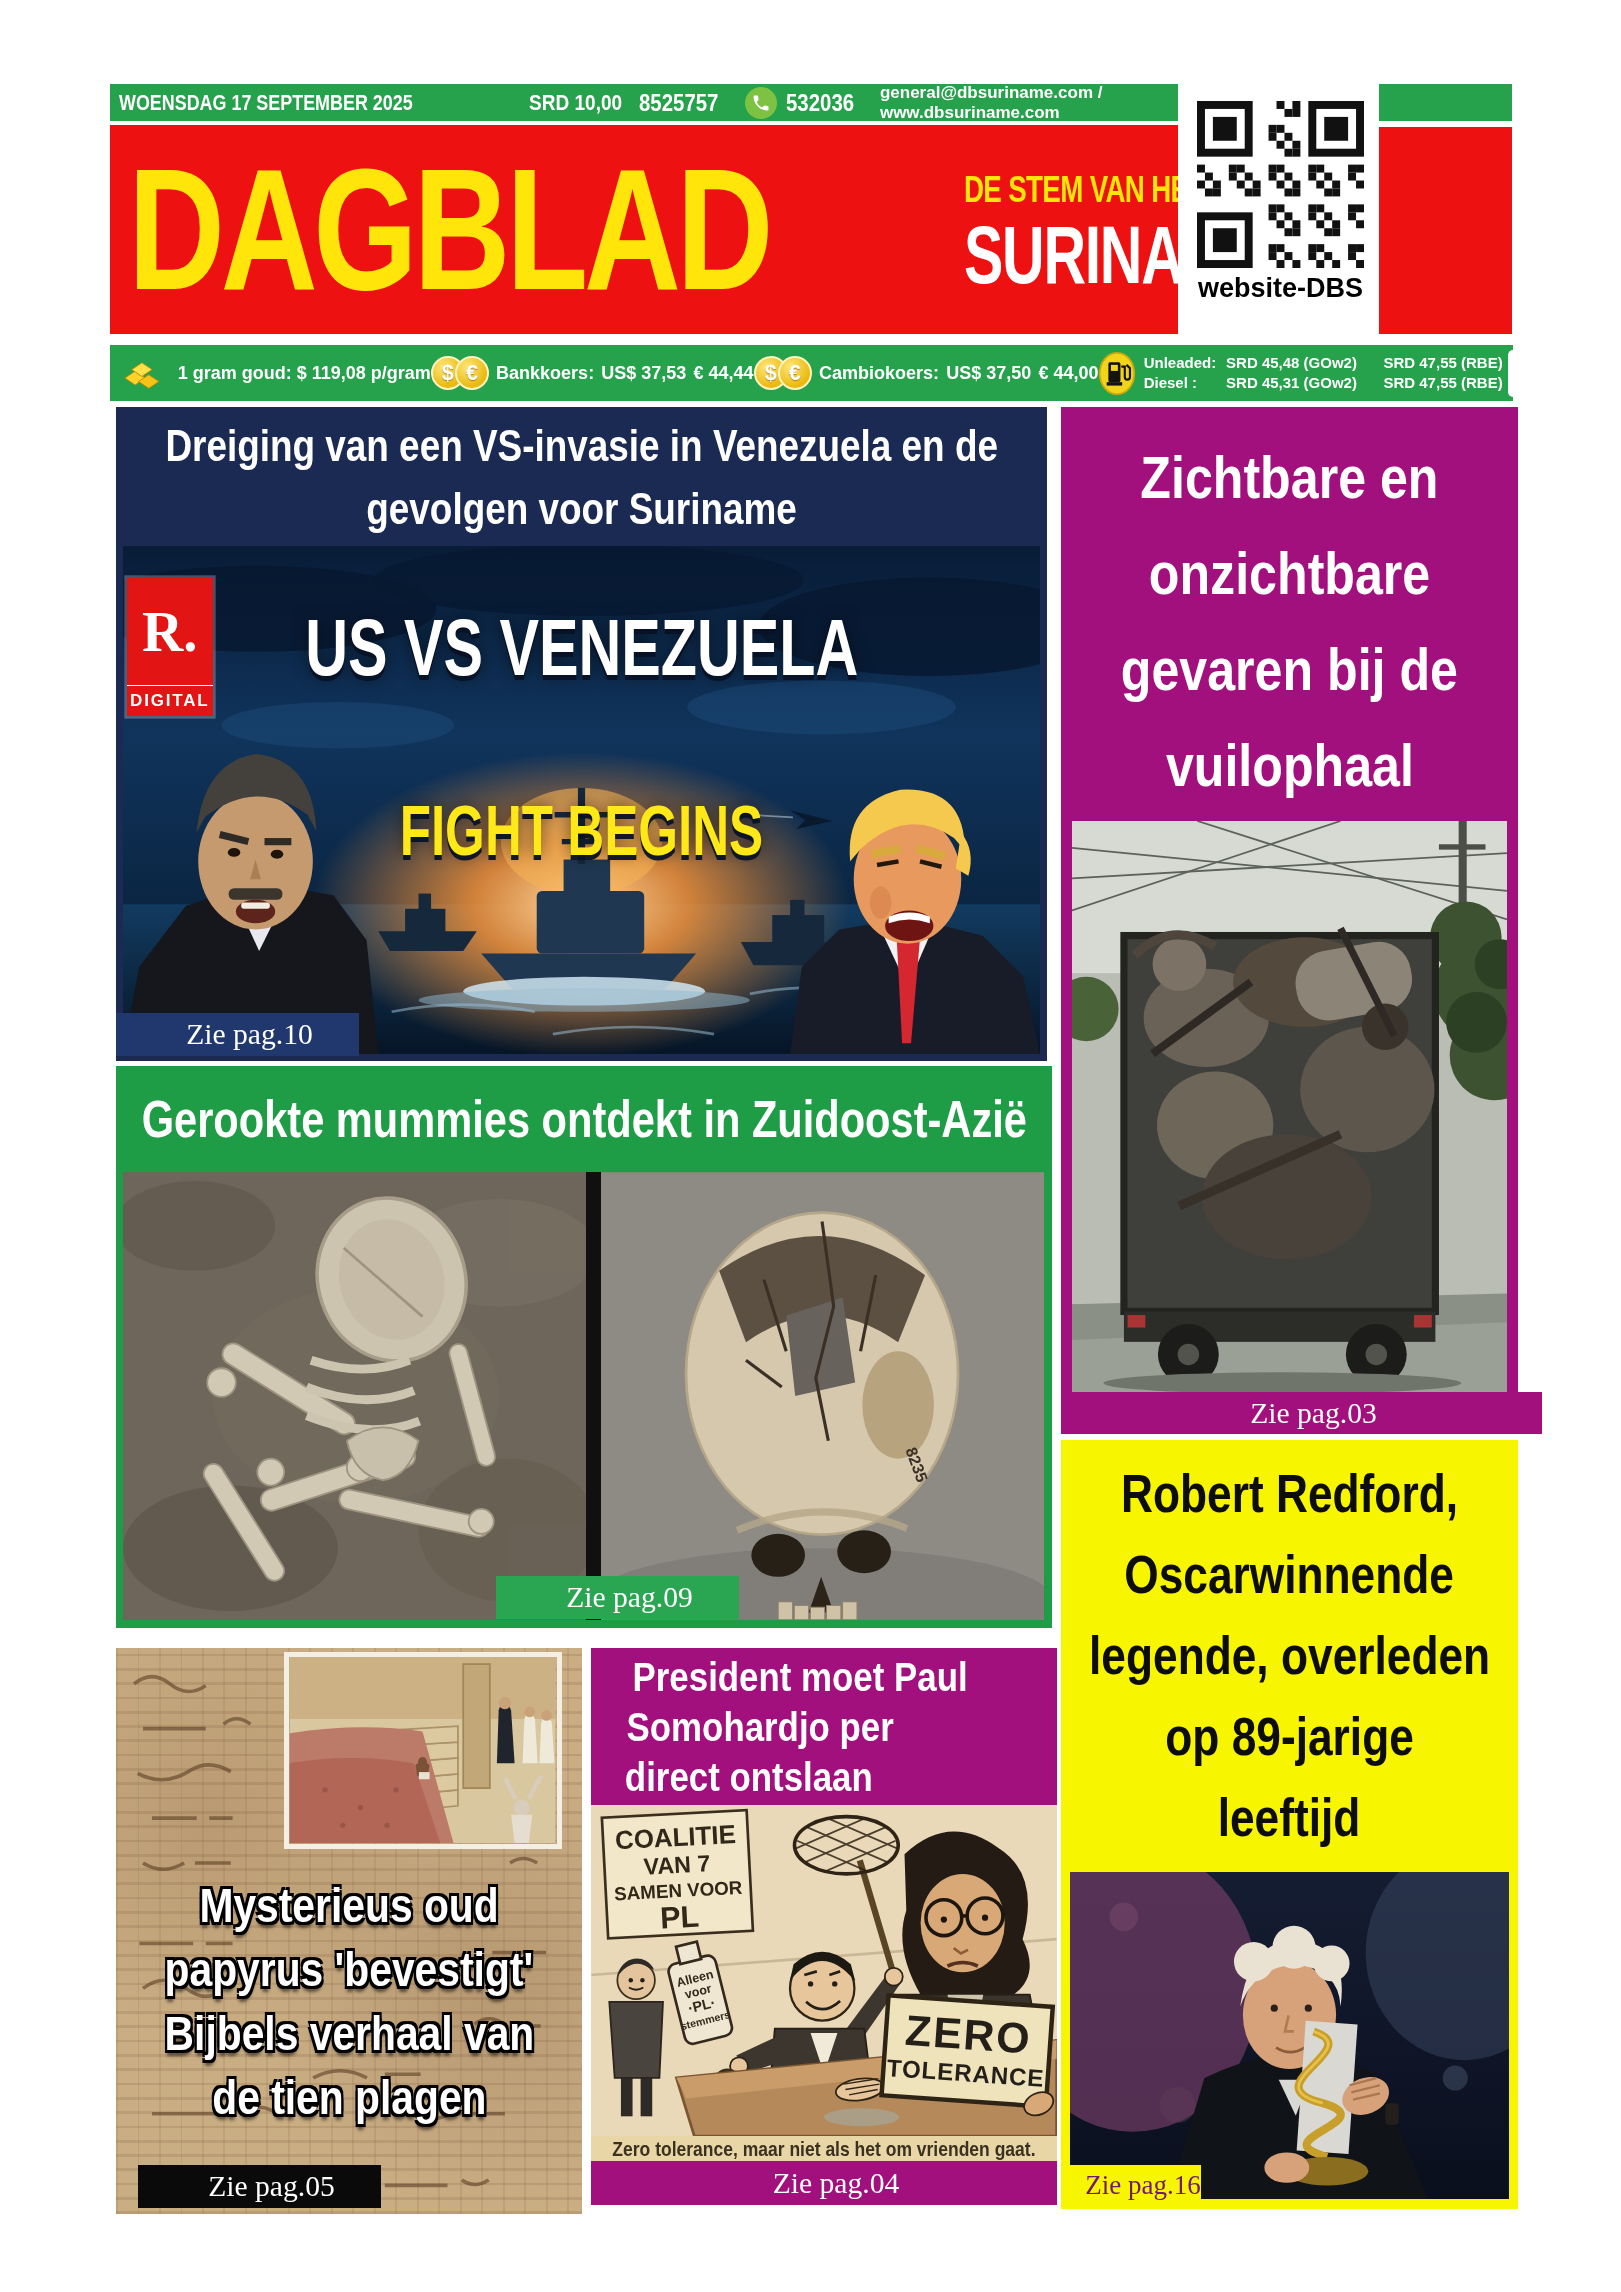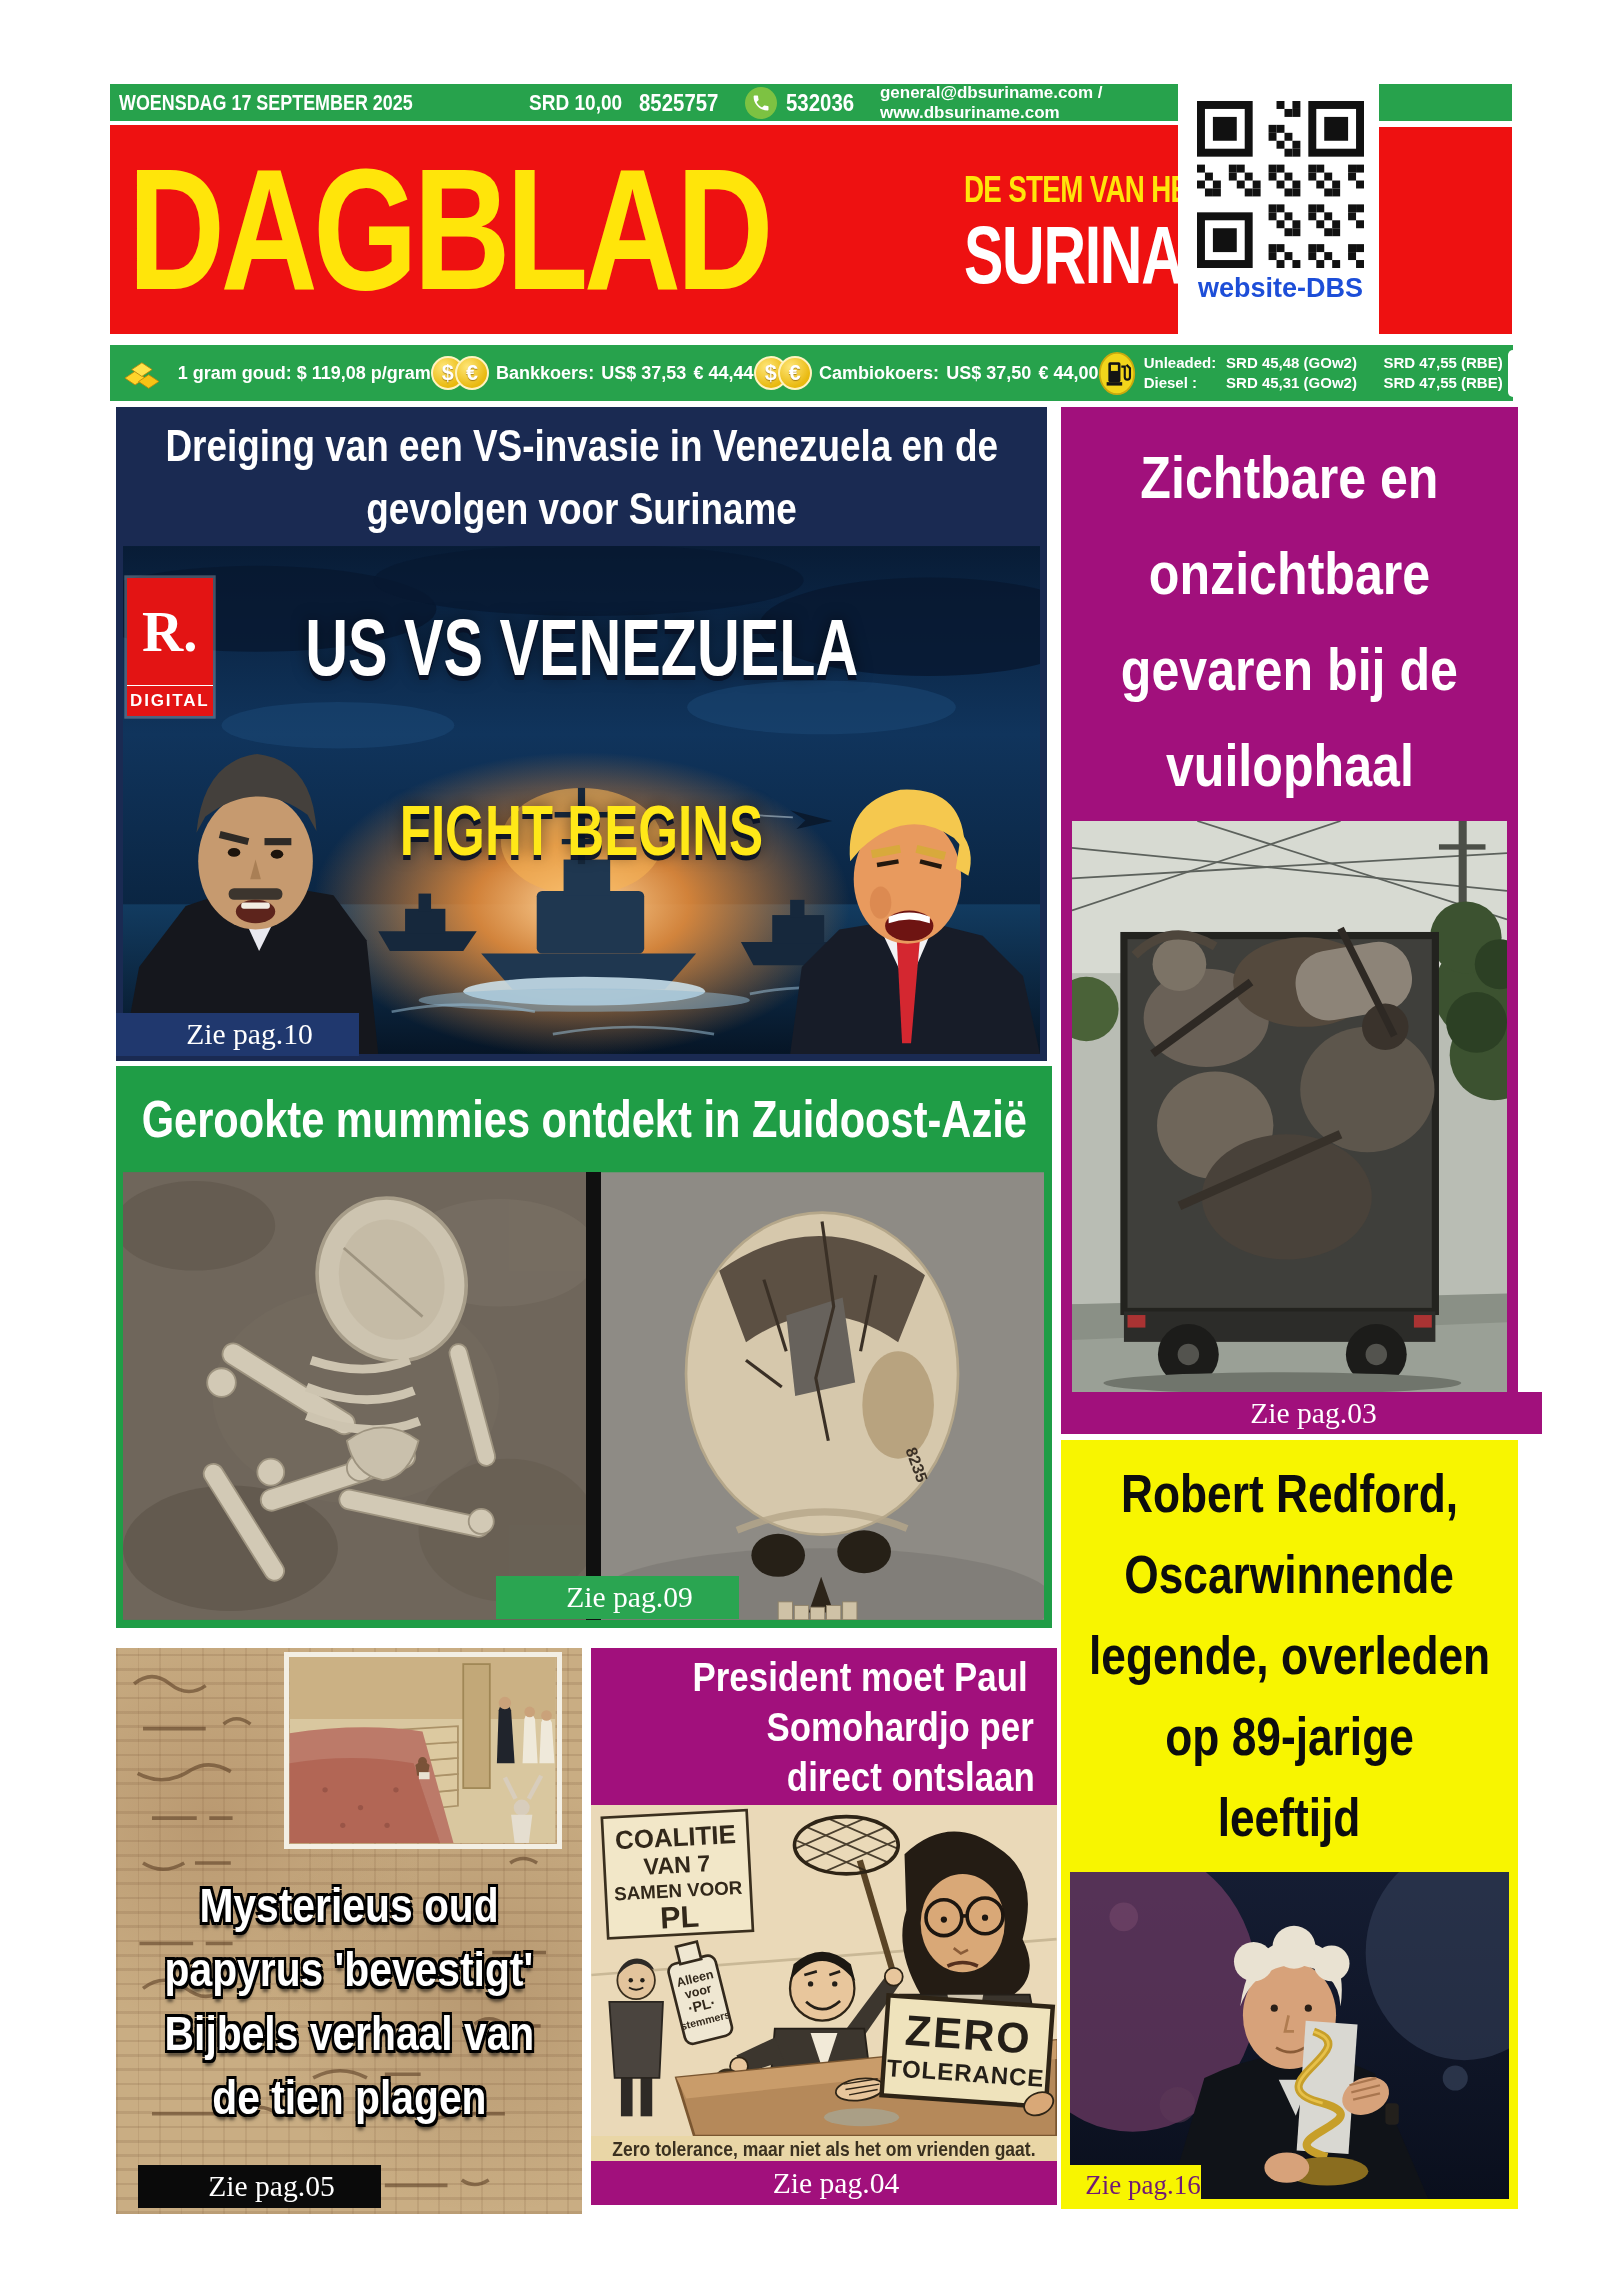--- a/index.html
+++ b/index.html
@@ -25,21 +25,21 @@
   .tb-contact{font-size:17px;margin-left:14.3px;letter-spacing:0;}
 
   
   .masthead{background:var(--red);display:flex;align-items:center;overflow:hidden;}
   .mh-title{color:var(--yellow);font-size:172px;font-weight:bold;line-height:.95;margin-left:18px;letter-spacing:-5.4px;}
   .mh-right{display:flex;flex-direction:column;margin-left:14.3px;margin-top:5.4px;}
   .mh-tagline{color:var(--yellow);font-size:37px;font-weight:bold;letter-spacing:-0.9px;line-height:1.2;}
   .mh-region{color:#fff;font-size:82px;font-weight:bold;line-height:1.02;letter-spacing:-1.8px;}
 
   .qr-wrap{background:#fff;display:flex;flex-direction:column;align-items:center;}
-  .qr-caption{font-size:27px;font-weight:bold;color:#1d4ed8;margin-top:5.4px;}
+  .qr-caption{font-size:27px;font-weight:bold;color:#000000;margin-top:5.4px;}
 
   
   .infobar{background:var(--green);display:flex;align-items:center;justify-content:space-between;
            color:#fff;font-weight:bold;font-size:18px;padding:0 12.5px;box-sizing:border-box;overflow:hidden;}
   .ib-group{display:flex;align-items:center;gap:7.2px;white-space:nowrap;}
   .coinpair{display:flex;align-items:center;}
   .coin{width:34px;height:34px;border-radius:50%;background:radial-gradient(circle at 35% 30%,#ffe678,#e9b90f 70%);
         border:2.7px solid #fff3c0;color:#fff;font-weight:bold;display:flex;align-items:center;justify-content:center;
         font-size:21.5px;box-sizing:border-box;text-shadow:0 0.9px 0.9px rgba(120,80,0,.6);}
   .coin+.coin{margin-left:-9.9px;}
@@ -81,22 +81,22 @@
       radial-gradient(circle at 20% 30%, rgba(140,95,60,.25), transparent 40%),
       radial-gradient(circle at 80% 60%, rgba(120,80,50,.22), transparent 45%),
       repeating-linear-gradient(90deg, rgba(110,75,45,.12) 0 1.8px, transparent 1.8px 21.5px),
       repeating-linear-gradient(0deg, rgba(95,60,35,.14) 0 2.7px, transparent 2.7px 14.3px),
       #c9ad83; overflow:hidden;}
   .papyrus-headline{position:absolute;left:0;right:0;top:226px;display:flex;flex-direction:column;align-items:center;
       color:#fff;font-weight:bold;font-size:48px;line-height:64px;
       text-shadow:2.7px 2.7px 0 #000,-2.7px 2.7px 0 #000,2.7px -2.7px 0 #000,-2.7px -2.7px 0 #000,0 6.3px 3.6px rgba(0,0,0,.55);}
   .inset{position:absolute;left:168px;top:3.6px;width:278px;height:197px;border:5.4px solid #f3efe4;box-sizing:border-box;}
 
-  .pres-header{height:157px;background:var(--magenta);display:flex;flex-direction:column;align-items:flex-end;justify-content:center;
-               color:#fff;font-weight:bold;font-size:41px;line-height:50px;}
+  .pres-header{height:157px;background:var(--magenta);display:flex;flex-direction:column;align-items:flex-start;justify-content:center;
+               color:#fff;font-weight:bold;font-size:41px;line-height:50px;padding-left:12px;}
   .cartoon{height:331px;background:#ead9b8;overflow:hidden;}
   .caption{height:25px;background:#e9d6a6;color:#3b3120;font-weight:bold;font-size:20.6px;
            display:flex;align-items:center;justify-content:center;}
 
   .redford-box{background:var(--byellow);}
   .redford-headline{padding-top:12.5px;display:flex;flex-direction:column;align-items:center;
                     color:#0d0d0d;font-weight:bold;font-size:54px;line-height:81px;}
   .redford-img{position:absolute;left:9px;top:432px;width:439px;height:327px;overflow:hidden;background:#0c1220;}
 
   svg text{font-family:"Liberation Sans",sans-serif;font-weight:bold;}

